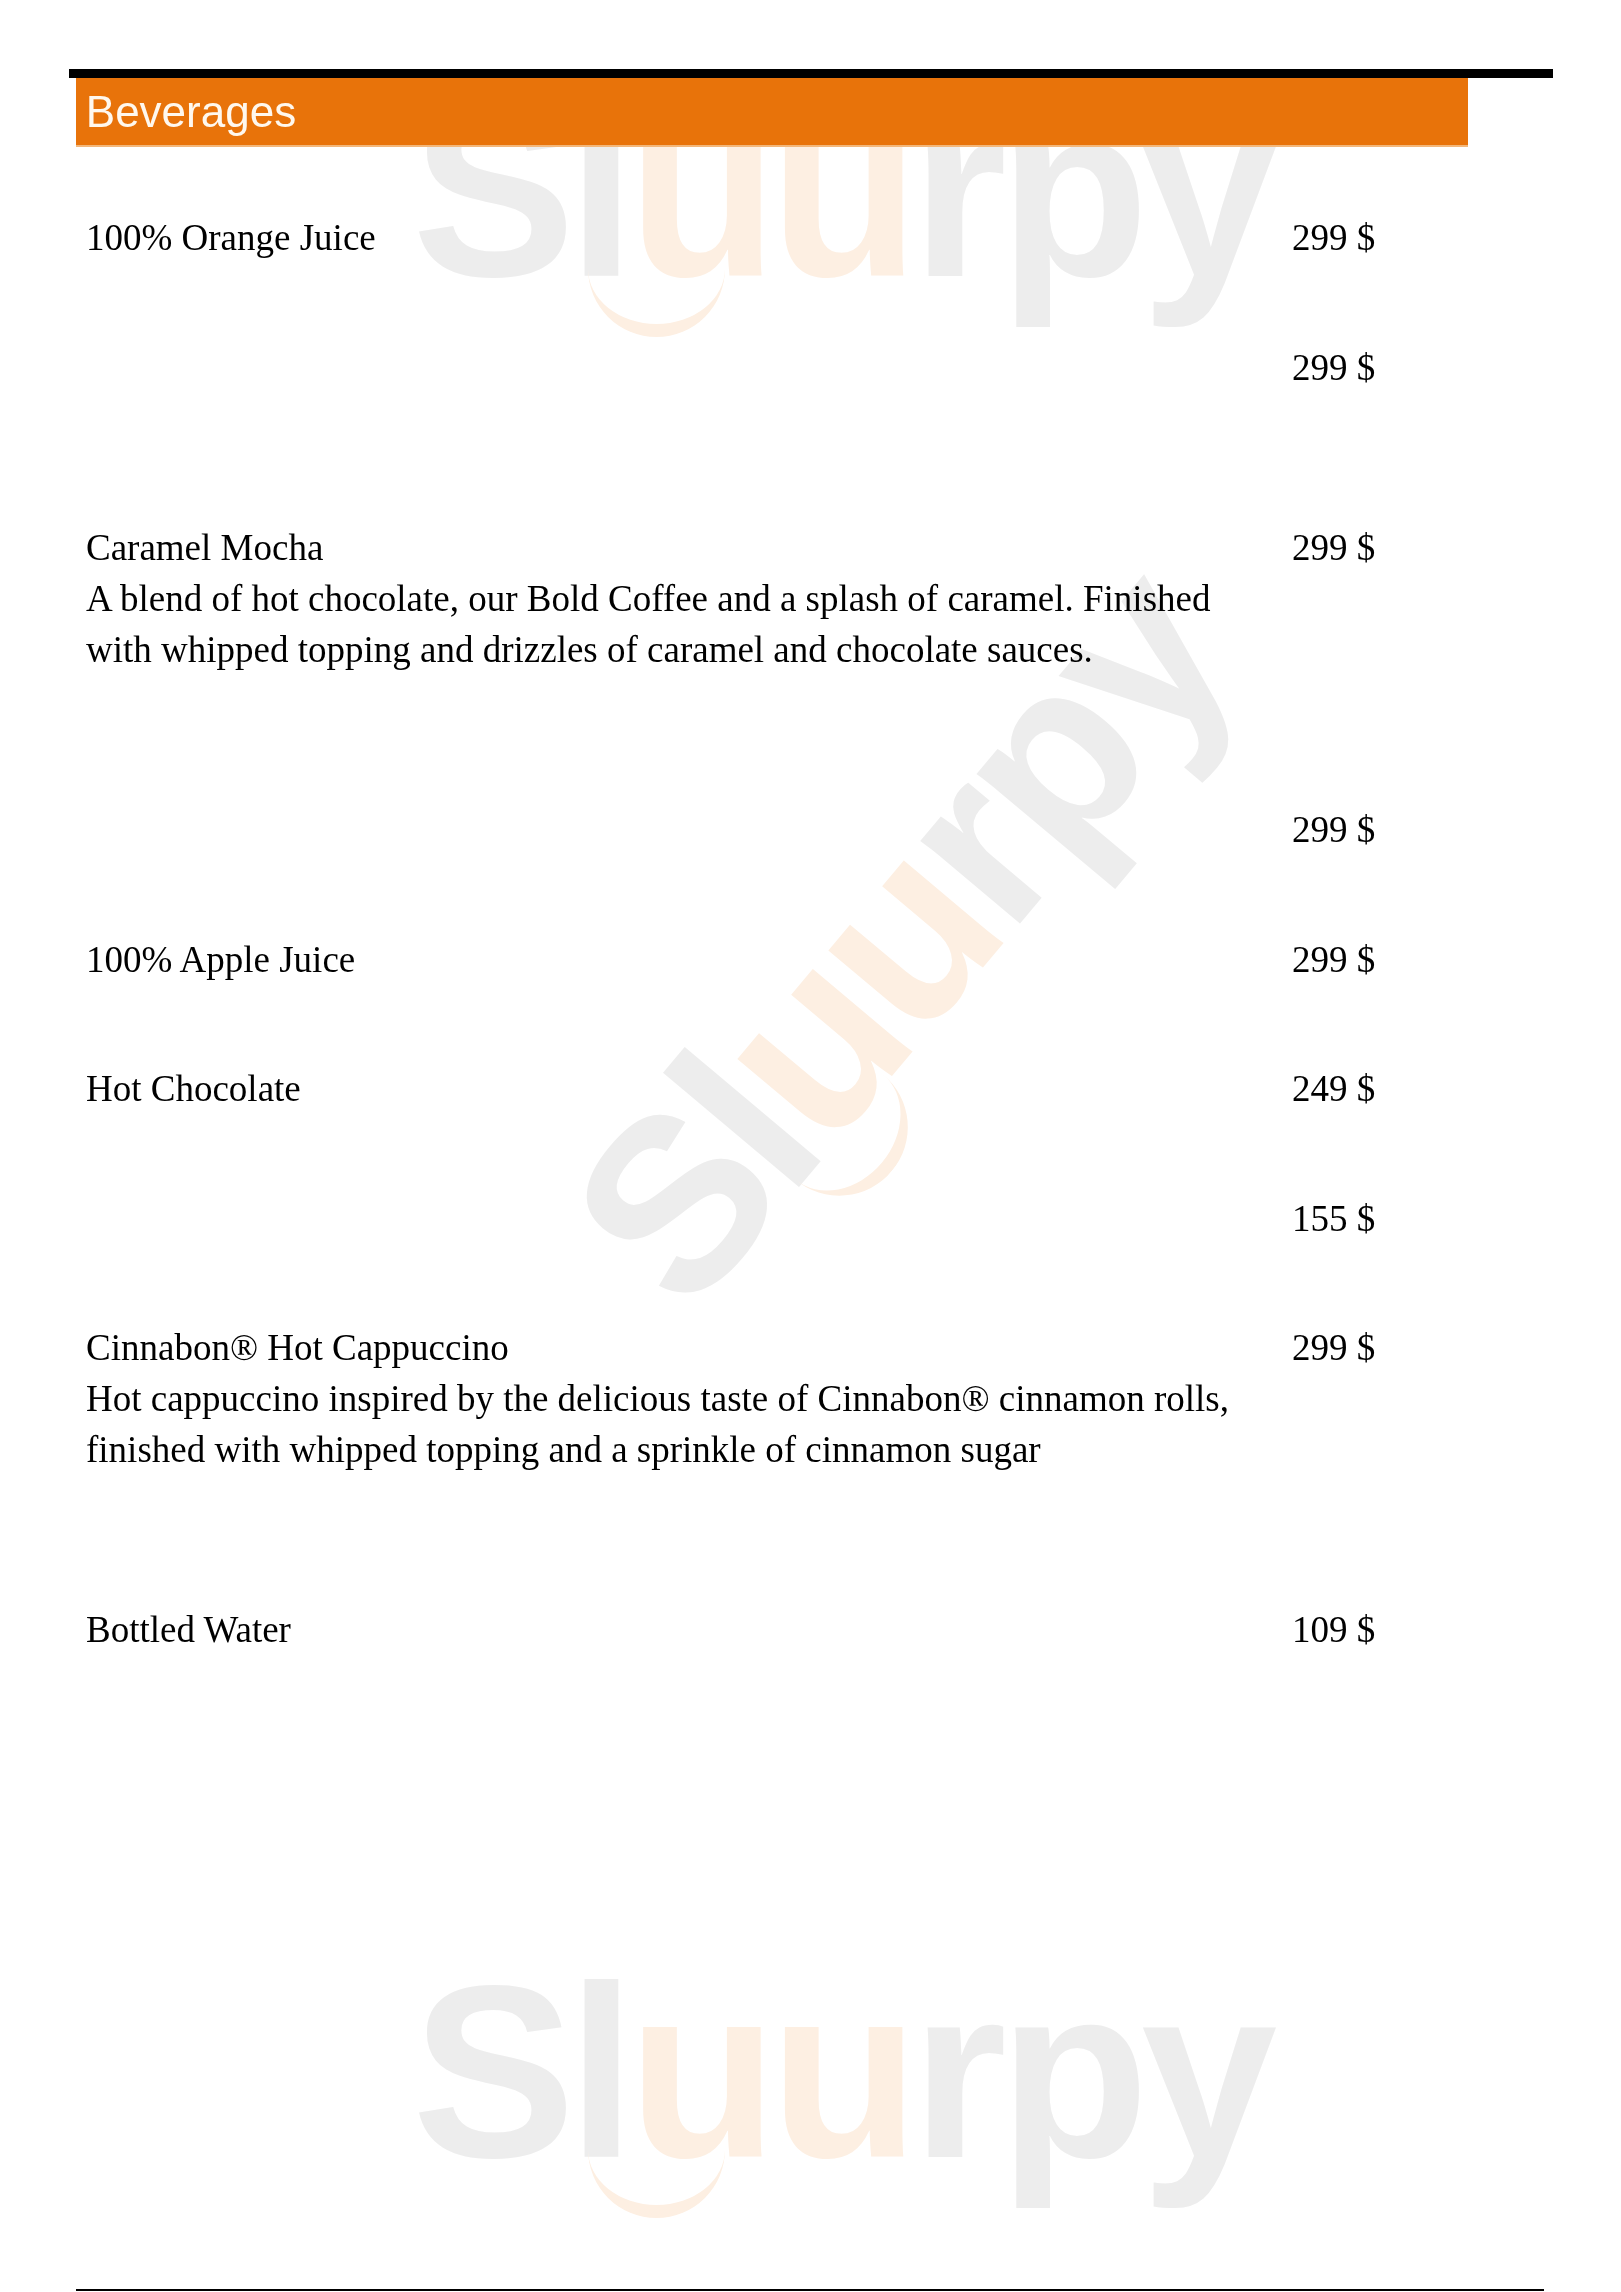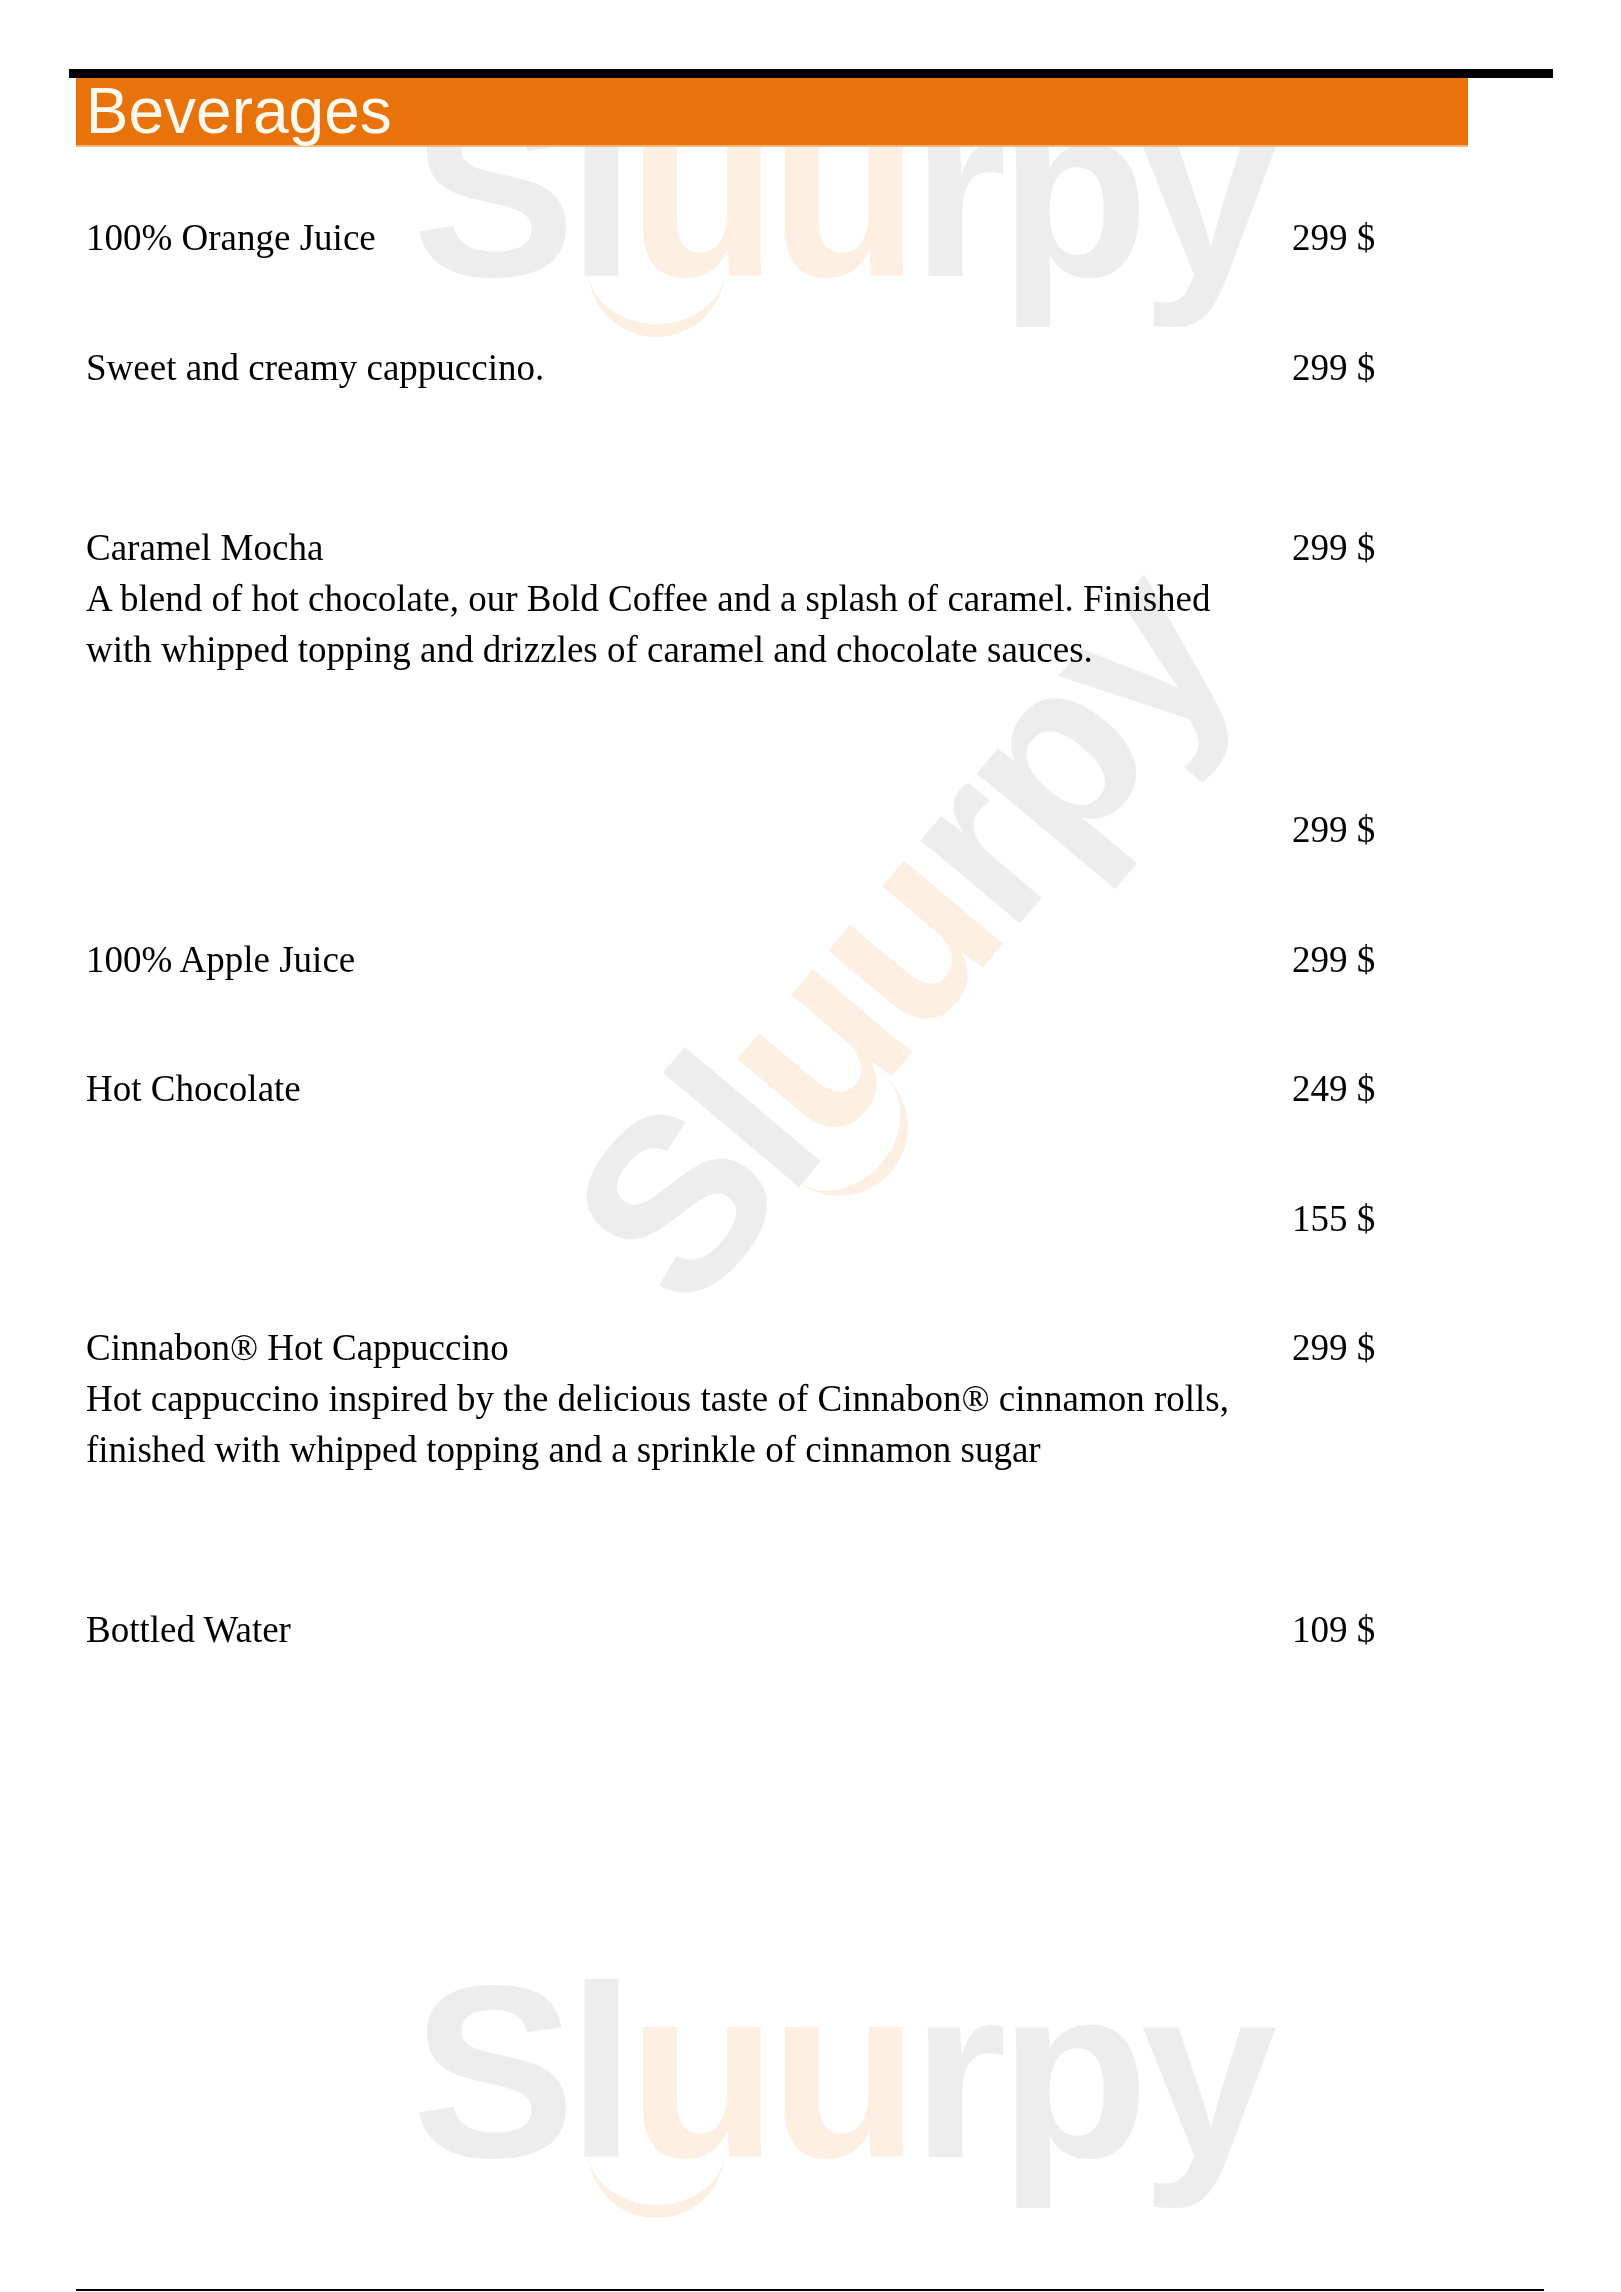--- a/index.html
+++ b/index.html
@@ -1,20 +1,20 @@
 <!DOCTYPE html>
 <html><head>
   <meta charset="utf-8">
   <style>
     html, body { margin: 0; padding: 0; background: #ffffff; }
     body { width: 1621px; height: 2293px; position: relative; overflow: hidden; font-family: "Liberation Serif", serif; color: #000; }
     .top-rule { position: absolute; left: 69px; top: 69px; width: 1484px; height: 8.8px; background: #000; }
     .bottom-rule { position: absolute; left: 76px; top: 2289px; width: 1468px; height: 2px; background: #000; }
     .section-header { position: absolute; left: 76px; top: 78px; width: 1392px; height: 67px; background: #E8730A; border-bottom: 2px solid #F3B77A; }
-    .section-title { position: absolute; left: 9.8px; top: 3.9px; font-family: "Liberation Sans", sans-serif; font-size: 64px; color: #FFF8EE; line-height: 59px; }
+    .section-title { position: absolute; left: 9.8px; top: 3.9px; font-family: "Liberation Sans", sans-serif; font-size: 44px; color: #FFF8EE; line-height: 59px; }
 
     .watermark { position: absolute; font-family: "Liberation Sans", sans-serif; font-weight: bold; font-size: 245px; letter-spacing: -7.8px; line-height: 1; z-index: 0; pointer-events: none; }
     .wm-grey { color: #EDEDED; }
     .wm-orange { color: #FDEFE2; }
     .wm-smile { position: absolute; width: 137px; height: 59px; border-bottom: 13.7px solid #FDEFE2; border-radius: 0 0 88px 88px; }
     .wm1 { left: 412px; top: 69px; }
     .wm2 { left: 412px; top: 1950px; }
     .wm3 { left: 470px; top: 814px; transform: rotate(-50deg); transform-origin: center; }
 
     .items { position: absolute; left: 86px; top: 147px; width: 1304px; z-index: 1; }
@@ -43,21 +43,20 @@
 <div class="section-header">
   <span class="section-title">Beverages</span>
 </div>
 
 <div class="items">
   <div class="item" style="top:29px;">
     <span class="item-name">100% Orange Juice</span>
     <span class="item-price">299 $</span>
   </div>
   <div class="item" style="top:159px;">
-    <span class="item-desc">Sweet and creamy cappuccino.</span>
     <span class="item-price">299 $</span>
   </div>
   <div class="item" style="top:339px;">
     <span class="item-name">Caramel Mocha</span>
     <span class="item-desc">A blend of hot chocolate, our Bold Coffee and a splash of caramel. Finished with whipped topping and drizzles of caramel and chocolate sauces.</span>
     <span class="item-price">299 $</span>
   </div>
   <div class="item" style="top:621px;">
     <span class="item-price">299 $</span>
   </div>

